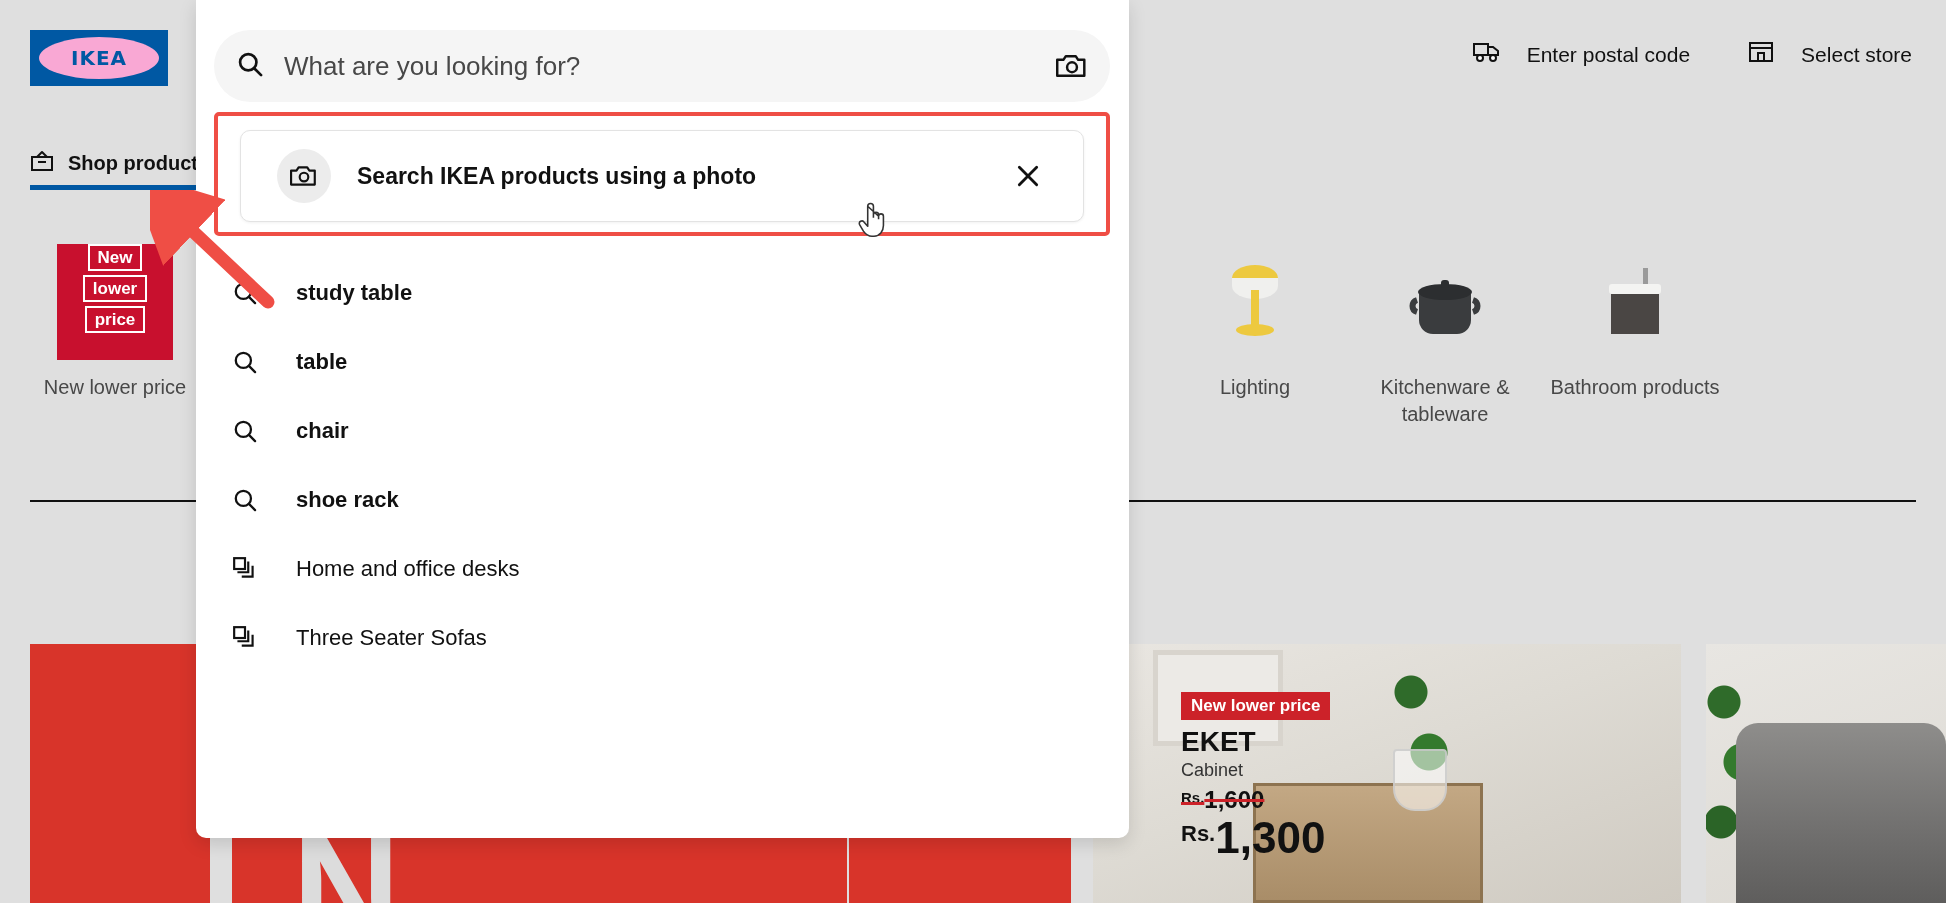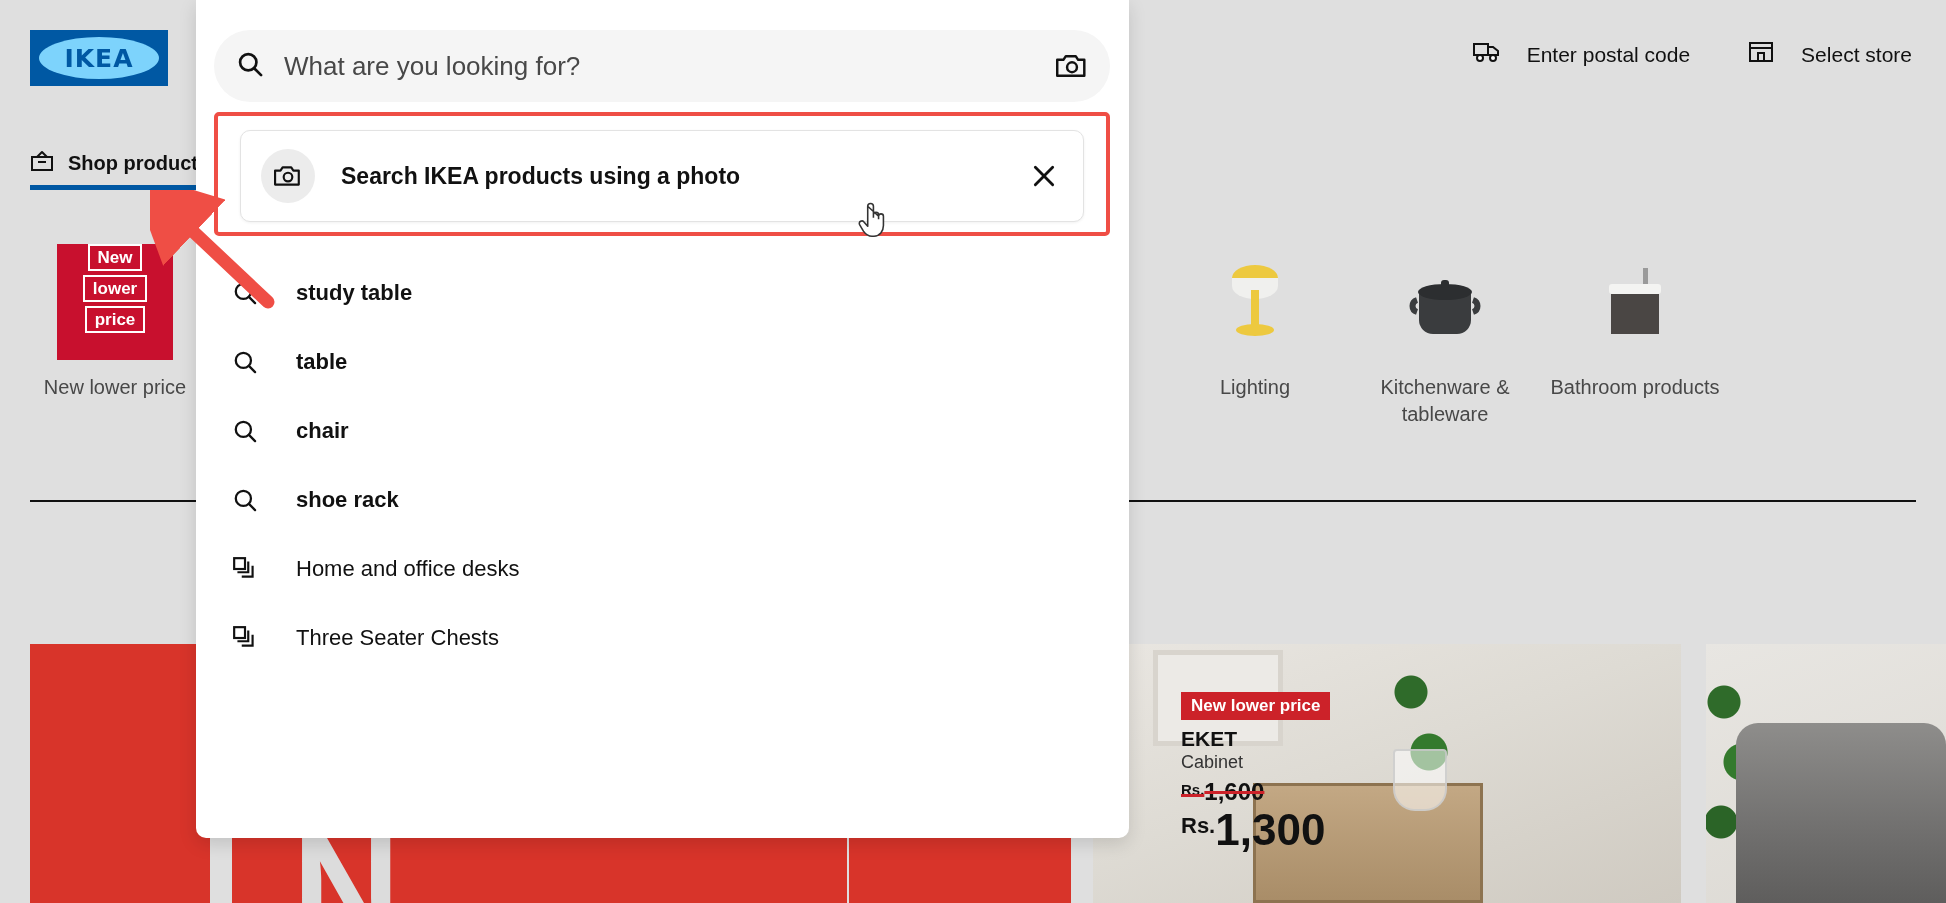--- a/index.html
+++ b/index.html
@@ -17,23 +17,23 @@
     background: #dfdfdf;
   }
   .ikea-logo {
     position: absolute; left: 30px; top: 30px;
     width: 138px; height: 56px;
     background: #0058a3;
     display: flex; align-items: center; justify-content: center;
   }
   .ikea-logo .oval {
     width: 120px; height: 42px; border-radius: 50%;
-    background: #7dd3fc;
+    background: #f9a8d4;
     display: flex; align-items: center; justify-content: center;
-    font-weight: bold; font-size: 25px; color: #0058a3;
+    font-weight: bold; font-size: 20px; color: #0058a3;
     letter-spacing: 1px; font-family: "DejaVu Sans", sans-serif;
   }
   .header-right {
     position: absolute; right: 34px; top: 40px;
     display: flex; align-items: center; gap: 58px;
   }
   .header-link {
     display: flex; align-items: center; gap: 27px;
     font-size: 21px; color: #111; cursor: pointer;
   }
@@ -140,21 +140,21 @@
     position: absolute; left: 60px; top: 6px; width: 130px; height: 96px;
     background: #eceae6; border: 5px solid #d8d4cd;
   }
   .prod-card {
     position: absolute; left: 88px; top: 48px; width: 210px;
   }
   .nlp-badge {
     display: inline-block; background: #cc2229; color: #fff;
     font-weight: bold; font-size: 17px; padding: 4px 10px;
   }
-  .prod-name { font-size: 21px; font-weight: bold; color: #111; margin-top: 7px; line-height:1.1; }
+  .prod-name { font-size: 28px; font-weight: bold; color: #111; margin-top: 7px; line-height:1.1; }
   .prod-type { font-size: 18px; color: #333; margin-top: 2px; }
   .prod-old {
     margin-top: 5px; font-size: 24px; font-weight: bold; color: #111;
     text-decoration: line-through; text-decoration-color: #cc2229;
     text-decoration-thickness: 3px;
   }
   .prod-old .cur { font-size: 15px; vertical-align: 0.35em; }
   .prod-new { font-size: 44px; font-weight: bold; color: #111; line-height: 1; margin-top: 2px; }
   .prod-new .cur { font-size: 22px; vertical-align: 0.55em; }
 
@@ -175,21 +175,21 @@
   }
   .cam-btn { cursor: pointer; display:flex; align-items:center; }
 
   .photo-callout {
     position: absolute; left: 18px; top: 112px; width: 896px; height: 124px;
     border: 4px solid #ef4e45; border-radius: 5px; background: #fff;
   }
   .photo-card {
     position: absolute; left: 22px; top: 14px; width: 844px; height: 92px;
     background: #fff; border: 1px solid #e3e3e3; border-radius: 10px;
-    display: flex; align-items: center; padding: 0 20px;
+    display: flex; align-items: center; padding: 0 36px;
     box-shadow: 0 1px 3px rgba(0,0,0,0.06); cursor: pointer;
   }
   .photo-icon-circle {
     width: 54px; height: 54px; border-radius: 50%; background: #ececec;
     display: flex; align-items: center; justify-content: center; flex: none;
   }
   .photo-label {
     flex: 1; margin-left: 26px; font-size: 23px; font-weight: bold; color: #111;
   }
   .close-x { cursor: pointer; display:flex; align-items:center; padding: 6px; }
@@ -481,21 +481,21 @@
           <span class="txt">Home and office desks</span>
         </div>
         <div class="sug category">
           <span class="ico">
             <svg width="26" height="26" viewBox="0 0 24 24" fill="none">
               <rect x="2" y="2" width="10" height="10" stroke="#111" stroke-width="2"></rect>
               <path d="M15 5v10H5" stroke="#111" stroke-width="2" fill="none"></path>
               <path d="M19 9v10H9" stroke="#111" stroke-width="2" fill="none"></path>
             </svg>
           </span>
-          <span class="txt">Three Seater Chests</span>
+          <span class="txt">Three Seater Sofas</span>
         </div>
       </div>
   </div>
 
   <svg class="arrow-svg" width="130" height="120" viewBox="0 0 130 120">
     <defs>
       <marker id="ah" markerWidth="7" markerHeight="7" refX="3" refY="3.5" orient="auto">
         <polygon points="0,0 7,3.5 0,7" fill="#ef4e45"></polygon>
       </marker>
     </defs>

